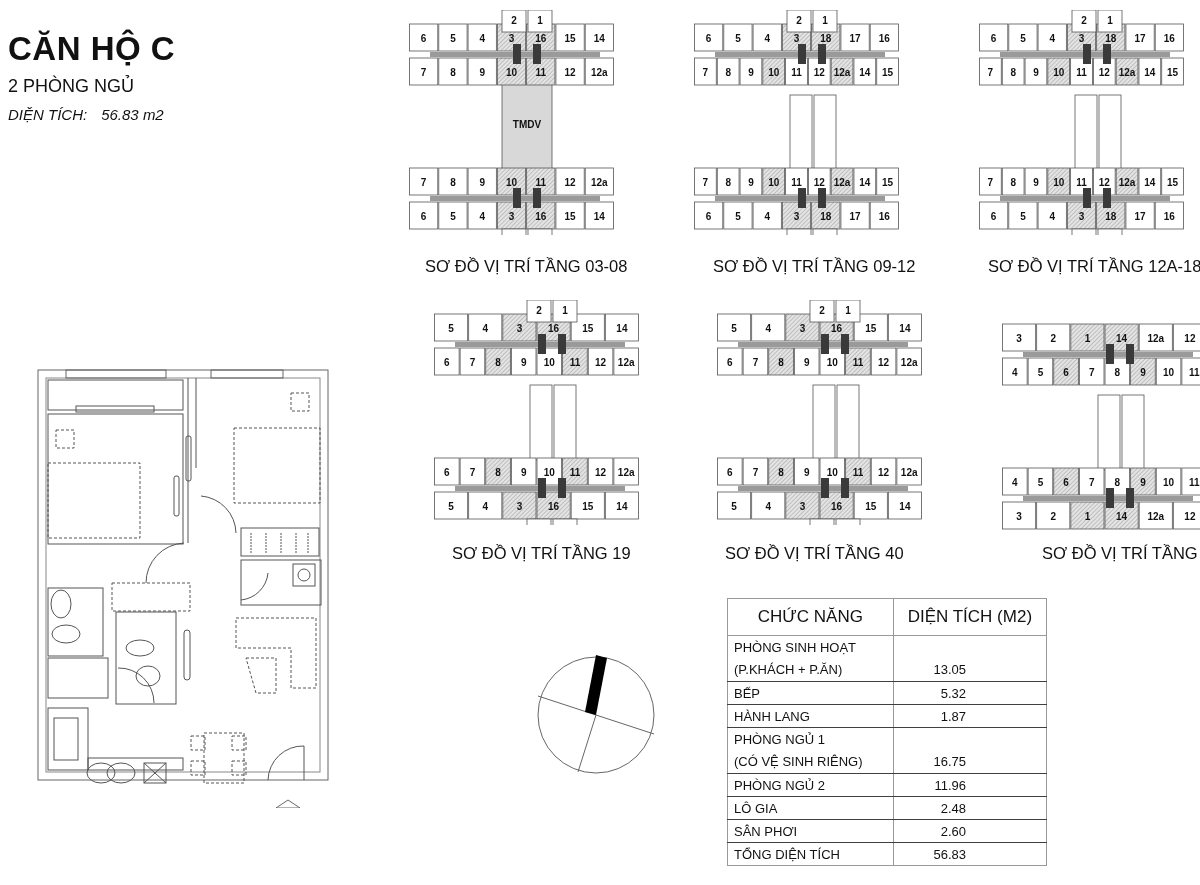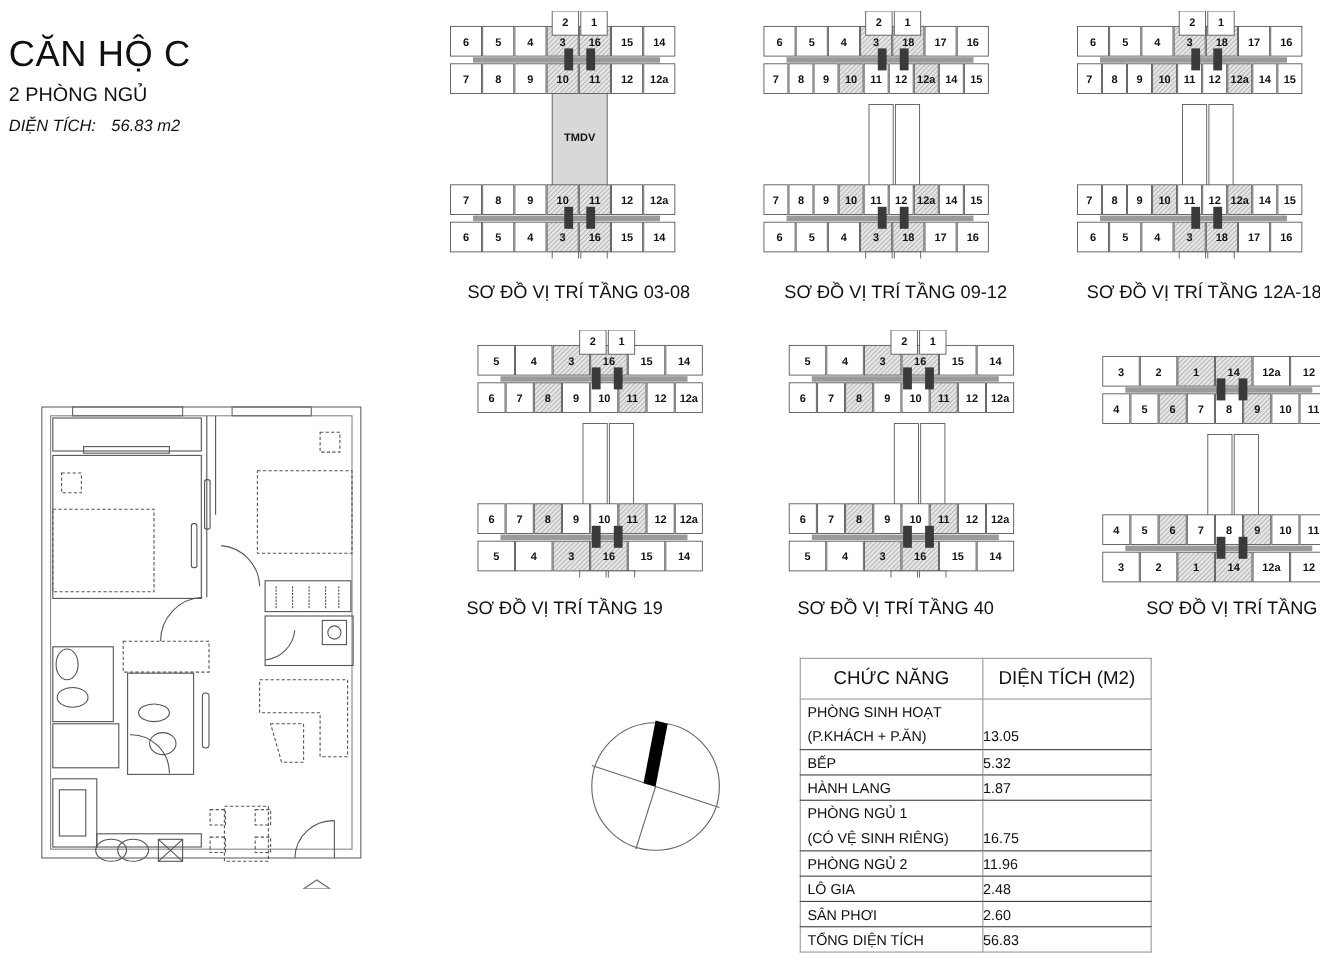--- a/index.html
+++ b/index.html
@@ -1,30 +1,30 @@
 <!DOCTYPE html>
 <html><head>
 <meta charset="utf-8">
 <style>
   * { box-sizing: border-box; margin: 0; padding: 0; }
   body { width: 1200px; height: 885px; background: #ffffff; position: relative; overflow: hidden; font-family: "Liberation Sans", sans-serif; color: #111; }
-  .title { position: absolute; left: 8px; top: 30px; font-size: 33px; font-weight: normal; letter-spacing: 0.5px; }
+  .title { position: absolute; left: 8px; top: 30px; font-size: 33px; font-weight: bold; letter-spacing: 0.5px; }
   .subtitle { position: absolute; left: 8px; top: 76px; font-size: 18px; }
   .area-line { position: absolute; left: 8px; top: 106px; font-size: 15px; font-style: italic; }
   .area-line .val { margin-left: 14px; }
   .plan-caption { position: absolute; font-size: 16.5px; white-space: nowrap; }
   .keyplan { position: absolute; }
   .keyplan svg text { font-family: "Liberation Sans", sans-serif; font-weight: bold; font-size: 10px; fill: #111; }
   .floorplan { position: absolute; left: 36px; top: 368px; }
   .compass { position: absolute; left: 533px; top: 652px; }
   .area-table { position: absolute; left: 727px; top: 598px; width: 320px; border-collapse: collapse; font-size: 13px; }
   .area-table th { font-weight: normal; font-size: 17px; height: 37px; border: 1px solid #999; }
   .area-table td { border-left: 1px solid #999; border-right: 1px solid #999; height: 23px; padding: 0; }
   .area-table td.fn { padding-left: 6px; }
-  .area-table td.val { text-align: left; padding-right: 80px; }
+  .area-table td.val { text-align: right; padding-right: 80px; }
   .area-table tr.sep td { border-bottom: 1px solid #404040; }
   .area-table tr.last td { border-bottom: 1px solid #999; }
 </style>
 </head>
 <body>
 
 <div class="title">CĂN HỘ C</div>
 <div class="subtitle">2 PHÒNG NGỦ</div>
 <div class="area-line">
   <span>DIỆN TÍCH:</span><span class="val">56.83 m2</span>
@@ -515,21 +515,21 @@
       <text x="157.75" y="209.5" text-anchor="middle">12a</text>
       <rect x="175.33333333333331" y="192" width="33.166666666666664" height="27" fill="#fff" stroke="#555555" stroke-width="0.8"></rect>
       <text x="191.91666666666666" y="209.5" text-anchor="middle">12</text>
       <rect x="108" y="178" width="8" height="20" fill="#3a3a3a"></rect>
       <rect x="128" y="178" width="8" height="20" fill="#3a3a3a"></rect>
     </svg></div>
 
 <div class="plan-caption" style="left:425px;top:257px;">SƠ ĐỒ VỊ TRÍ TẦNG 03-08</div>
 <div class="plan-caption" style="left:713px;top:257px;">SƠ ĐỒ VỊ TRÍ TẦNG 09-12</div>
 <div class="plan-caption" style="left:988px;top:257px;">SƠ ĐỒ VỊ TRÍ TẦNG 12A-18</div>
-<div class="plan-caption" style="left:424px;top:544px;">SƠ ĐỒ VỊ TRÍ TẦNG 19</div>
+<div class="plan-caption" style="left:452px;top:544px;">SƠ ĐỒ VỊ TRÍ TẦNG 19</div>
 <div class="plan-caption" style="left:725px;top:544px;">SƠ ĐỒ VỊ TRÍ TẦNG 40</div>
 <div class="plan-caption" style="left:998px;top:544px;margin-left:44px;">SƠ ĐỒ VỊ TRÍ TẦNG 21-24</div>
 
 <div class="floorplan">
   <svg width="300" height="440" viewBox="0 0 300 440" fill="none" stroke="#555" stroke-width="1">
 
     <rect x="2" y="2" width="290" height="410" stroke="#666"></rect>
     <rect x="10" y="10" width="274" height="394" stroke="#888"></rect>
 
     <rect x="30" y="2" width="100" height="8" stroke="#666"></rect>

